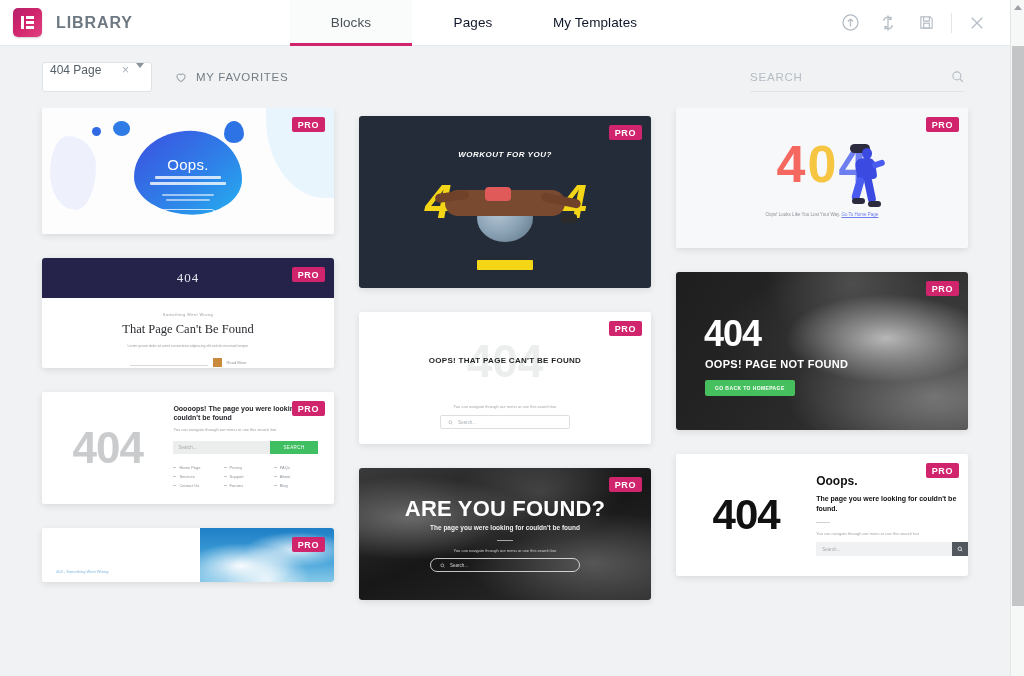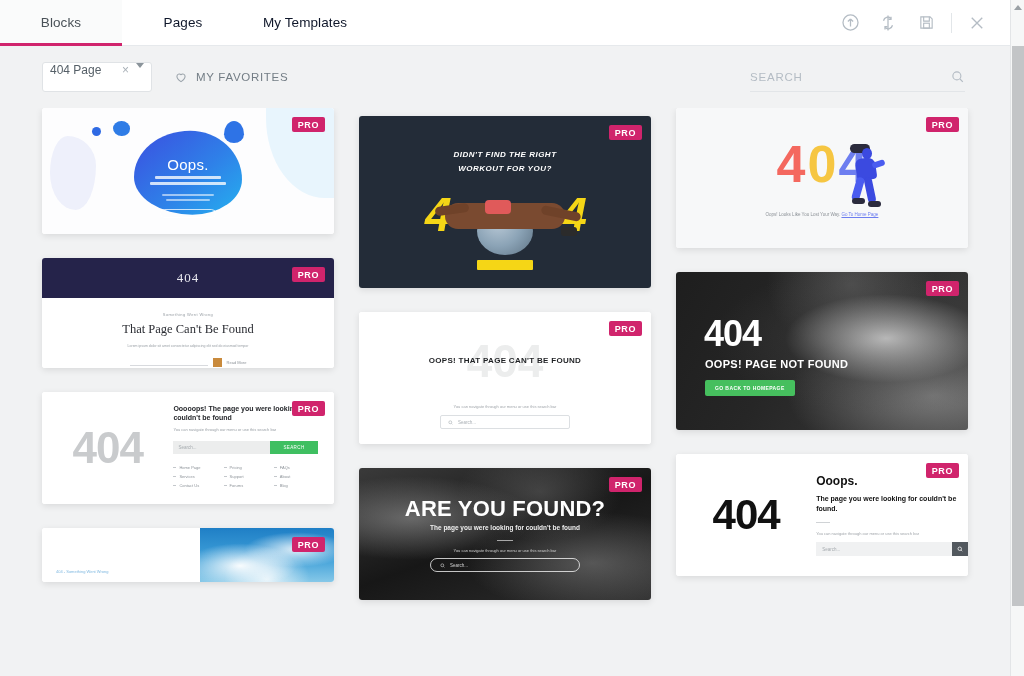--- a/index.html
+++ b/index.html
@@ -279,20 +279,33 @@
   .sb-track { position: absolute; top: 14px; bottom: 0; left: 0; width: 14px; }
   .sb-thumb { position: absolute; top: 32px; left: 1px; width: 12px; height: 560px; background: #c3c5c7; border-radius: 0; cursor: pointer; }
   .tri-up { width: 0; height: 0; border-left: 4px solid transparent; border-right: 4px solid transparent; border-bottom: 5px solid #9aa0a5; }
 </style>
 </head>
 <body>
 
 <div id="app">
 
   <div class="header">
+    <div class="brand">
+      <div class="logo">
+        <div class="logo-mark">
+          <div class="logo-bar-v"></div>
+          <div class="logo-bars">
+              <i></i>
+              <i></i>
+              <i></i>
+            </div>
+        </div>
+      </div>
+      <div class="brand-title">LIBRARY</div>
+    </div>
 
     <div class="tabs">
       <div class="tab active">Blocks</div>
       <div class="tab">Pages</div>
       <div class="tab">My Templates</div>
     </div>
 
     <div class="header-actions">
       <div class="hicon">
         <svg width="19" height="19" viewBox="0 0 24 24" fill="none" stroke="currentColor" stroke-width="1.6">
@@ -436,21 +449,20 @@
         </div>
 
       </div>
 
       <div class="col mid">
 
         <div class="card">
           <div class="pro-badge">PRO</div>
           <div class="thumb t-workout">
             <div class="hd">
-              <div>DIDN'T FIND THE RIGHT</div>
               <div>WORKOUT FOR YOU?</div>
             </div>
             <div class="scene">
               <div class="num4a">4</div>
               <div class="num4b">4</div>
               <div class="ball"></div>
               <div class="body-fig"></div>
               <div class="arm-l"></div>
               <div class="arm-r"></div>
               <div class="shorts"></div>

